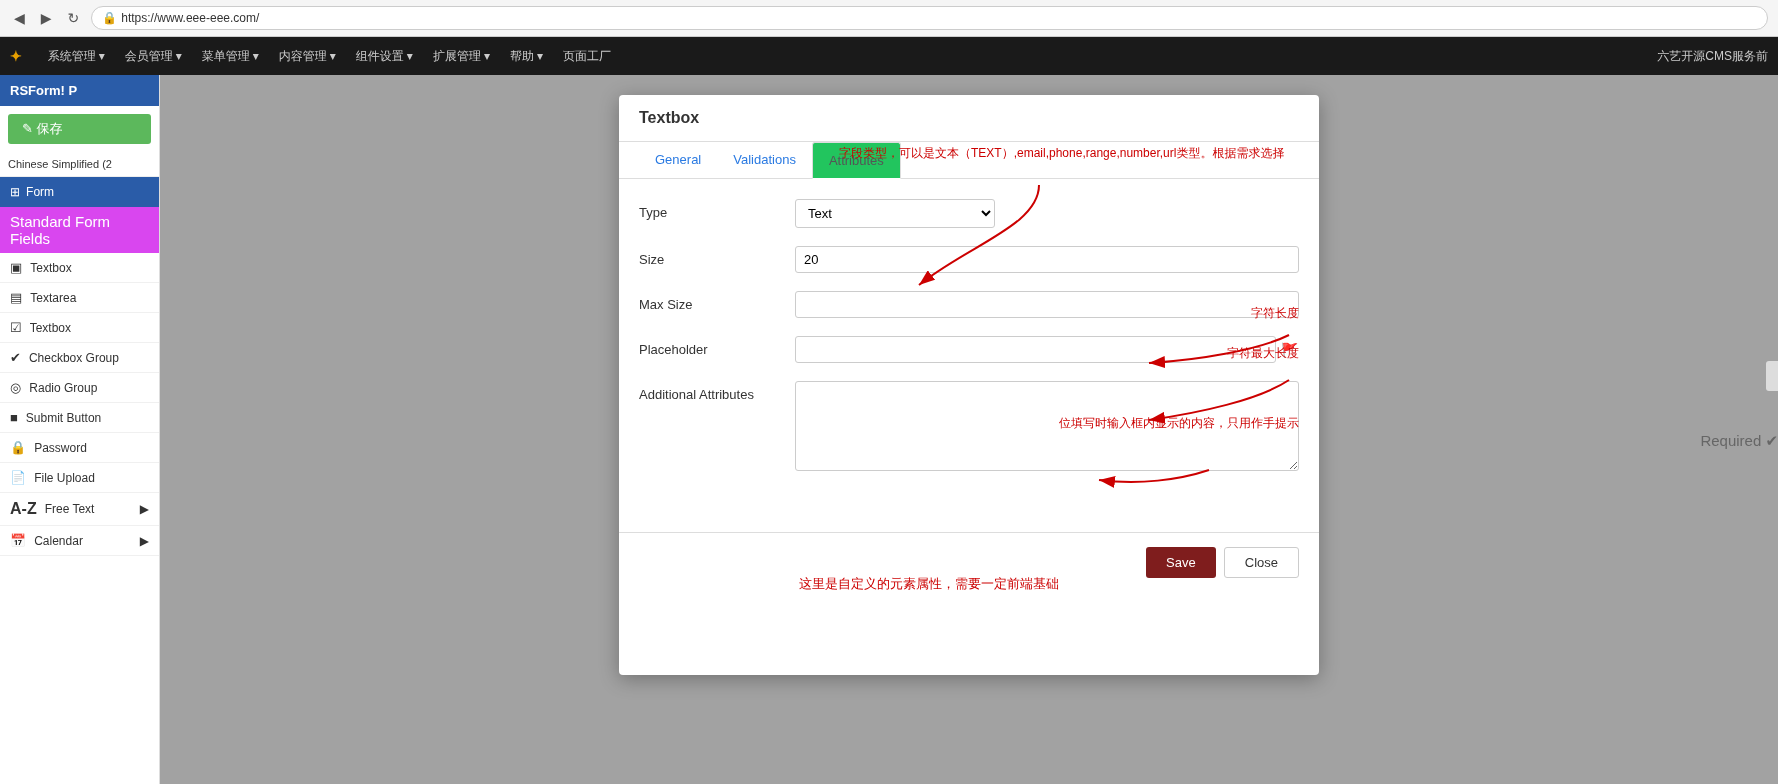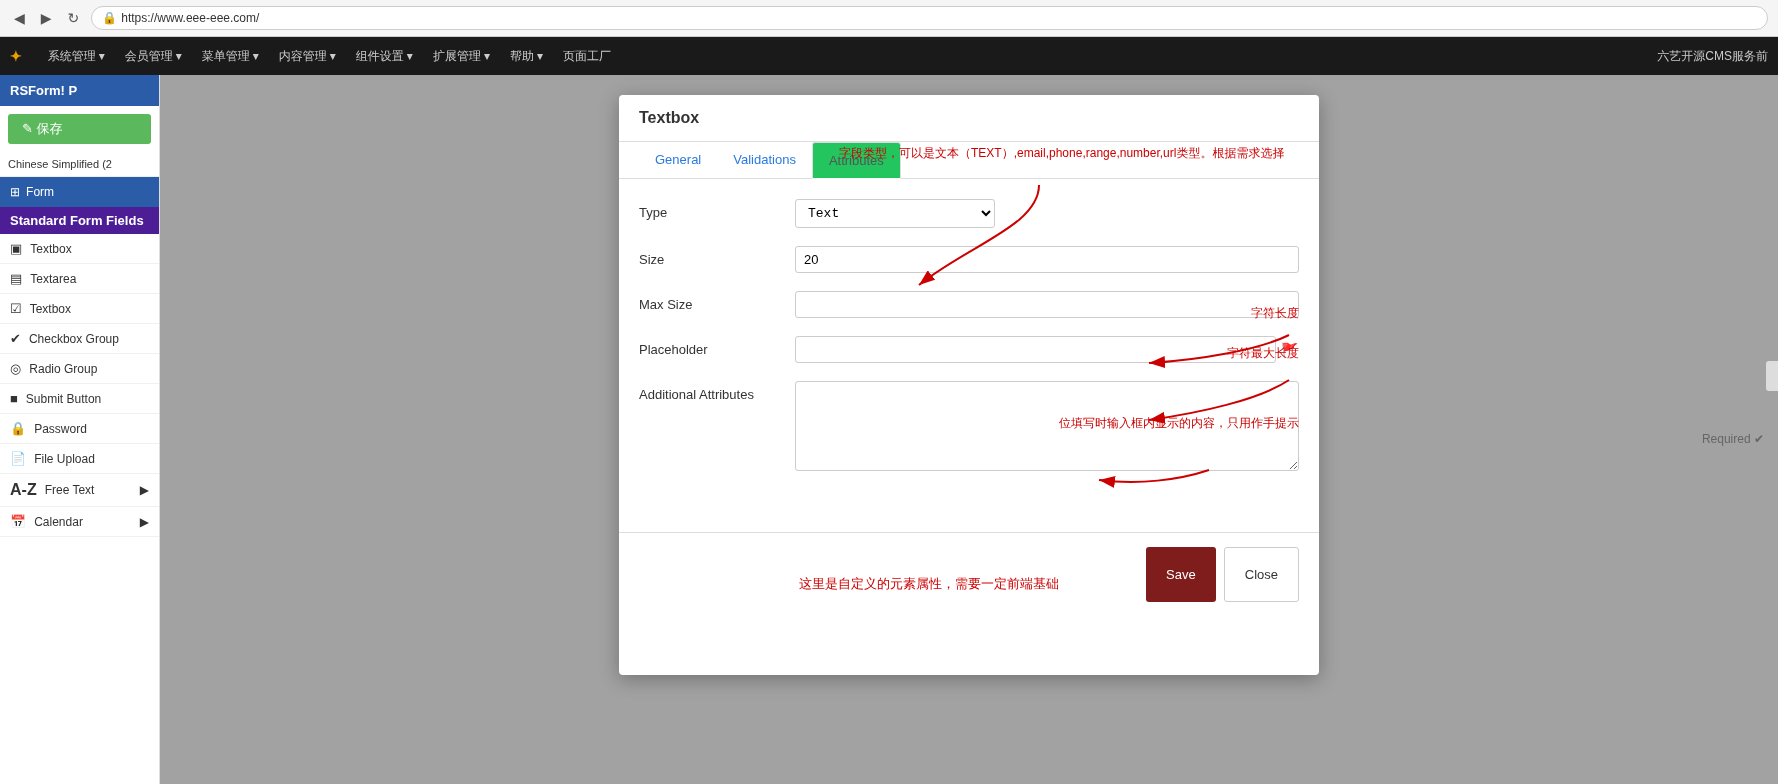--- a/index.html
+++ b/index.html
@@ -107,25 +107,25 @@
     .form-fields-header {
       background: #2a5ca8;
       color: white;
       padding: 8px 10px;
       font-size: 12px;
       display: flex;
       align-items: center;
       gap: 6px;
     }
     .standard-fields-label {
-      background: #4c1d95;
+      background: #d946ef;
       color: white;
       padding: 6px 10px;
-      font-size: 13px;
-      font-weight: bold;
+      font-size: 15px;
+      font-weight: normal;
     }
     .sidebar-field-item {
       padding: 7px 10px;
       display: flex;
       align-items: center;
       gap: 8px;
       cursor: pointer;
       font-size: 12px;
       color: #333;
       border-bottom: 1px solid #f0f0f0;
@@ -207,21 +207,20 @@
       flex: 1;
     }
     .form-select {
       width: 200px;
       padding: 5px 8px;
       border: 1px solid #ccc;
       border-radius: 3px;
       font-size: 13px;
       background: white;
       cursor: pointer;
-      font-family: Liberation Mono, monospace;
     }
     .form-input {
       width: 100%;
       padding: 5px 8px;
       border: 1px solid #ccc;
       border-radius: 3px;
       font-size: 13px;
     }
     .placeholder-row {
       display: flex;
@@ -255,42 +254,42 @@
       border: none;
       padding: 7px 20px;
       border-radius: 3px;
       cursor: pointer;
       font-size: 13px;
     }
     .btn-close {
       background: white;
       color: #333;
       border: 1px solid #ccc;
-      padding: 19px 20px;
+      padding: 7px 20px;
       border-radius: 3px;
       cursor: pointer;
       font-size: 13px;
     }
 
     
     .right-indicator {
       position: absolute;
       right: 0;
       top: 40%;
       width: 12px;
       background: #ddd;
       height: 30px;
       border-radius: 3px 0 0 3px;
     }
 
     .required-text {
       position: absolute;
-      right: 14px;
+      right: 0;
       top: 50%;
-      font-size: 12px;
+      font-size: 15px;
       color: #666;
     }
   </style>
 </head>
 <body>
 
 <div class="browser-bar">
   <button class="browser-nav-btn">◀</button>
   <button class="browser-nav-btn">▶</button>
   <button class="browser-nav-btn">↻</button>

